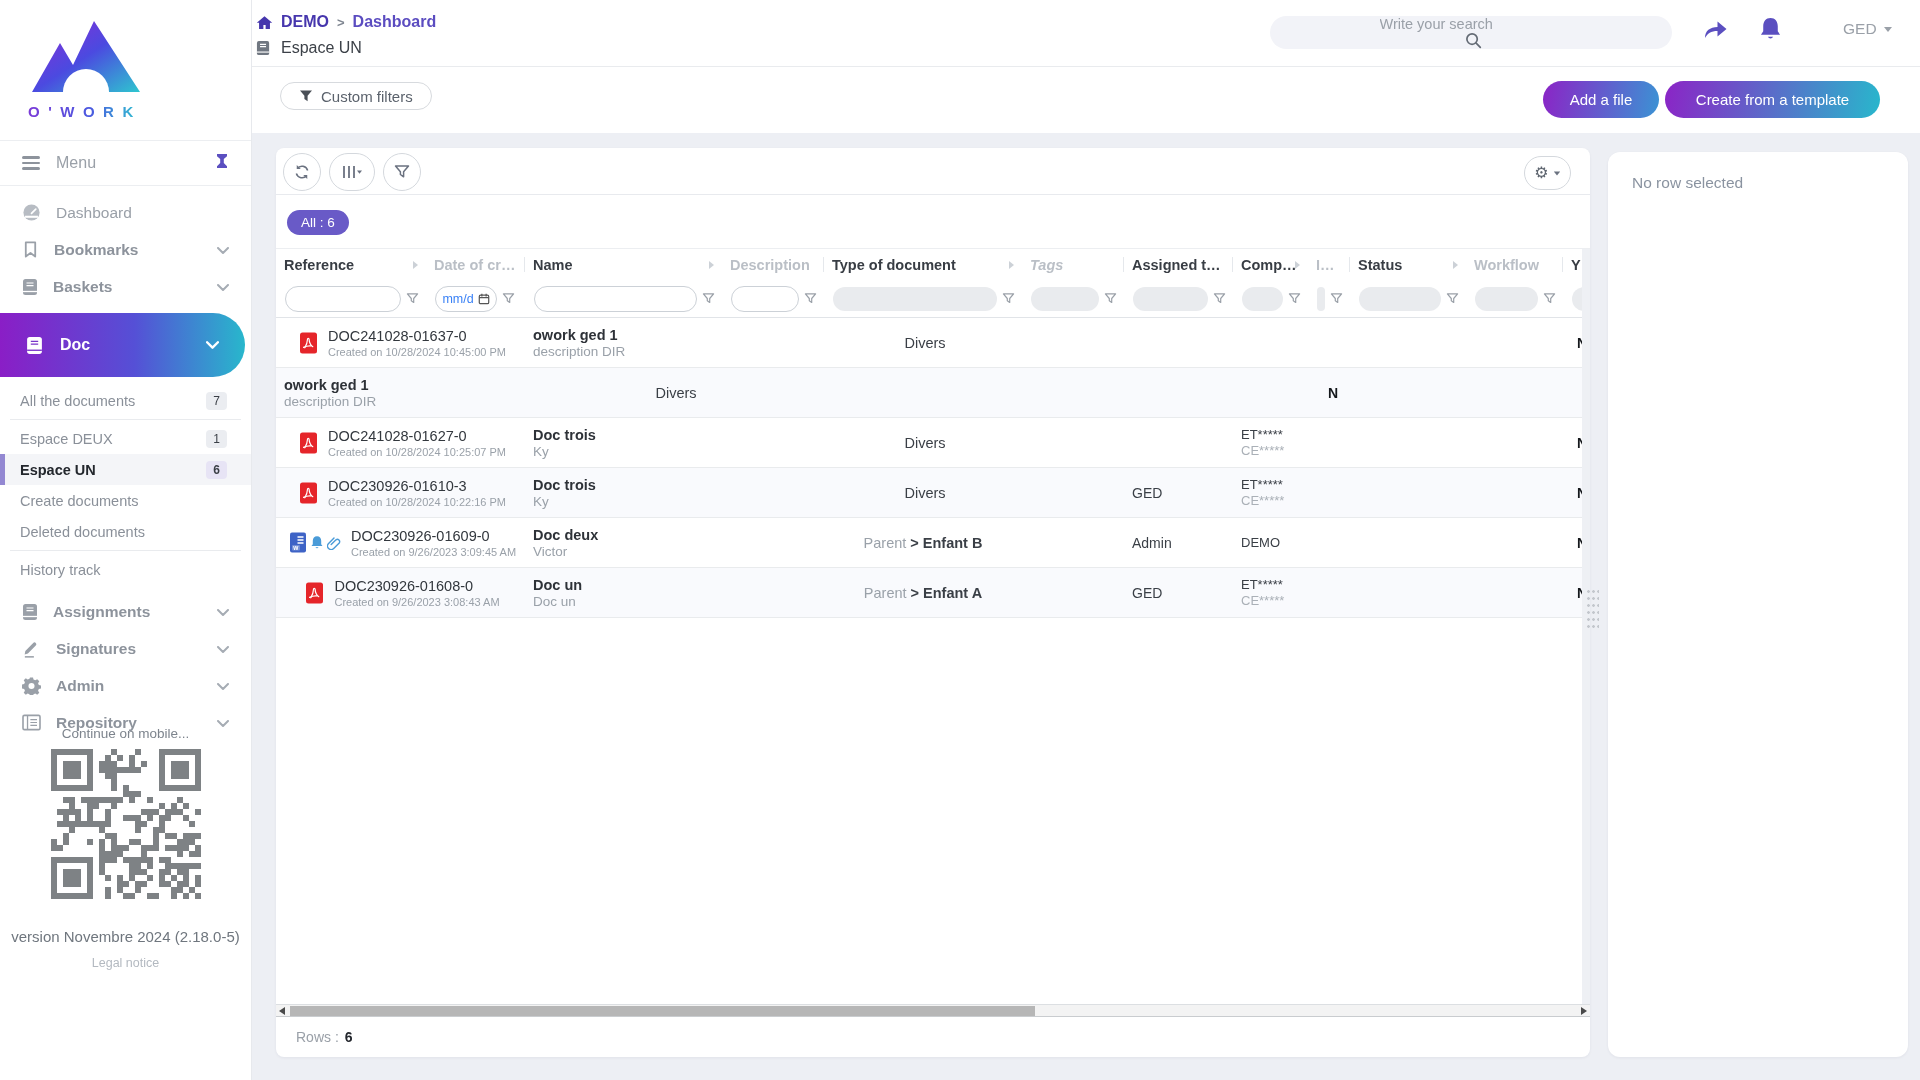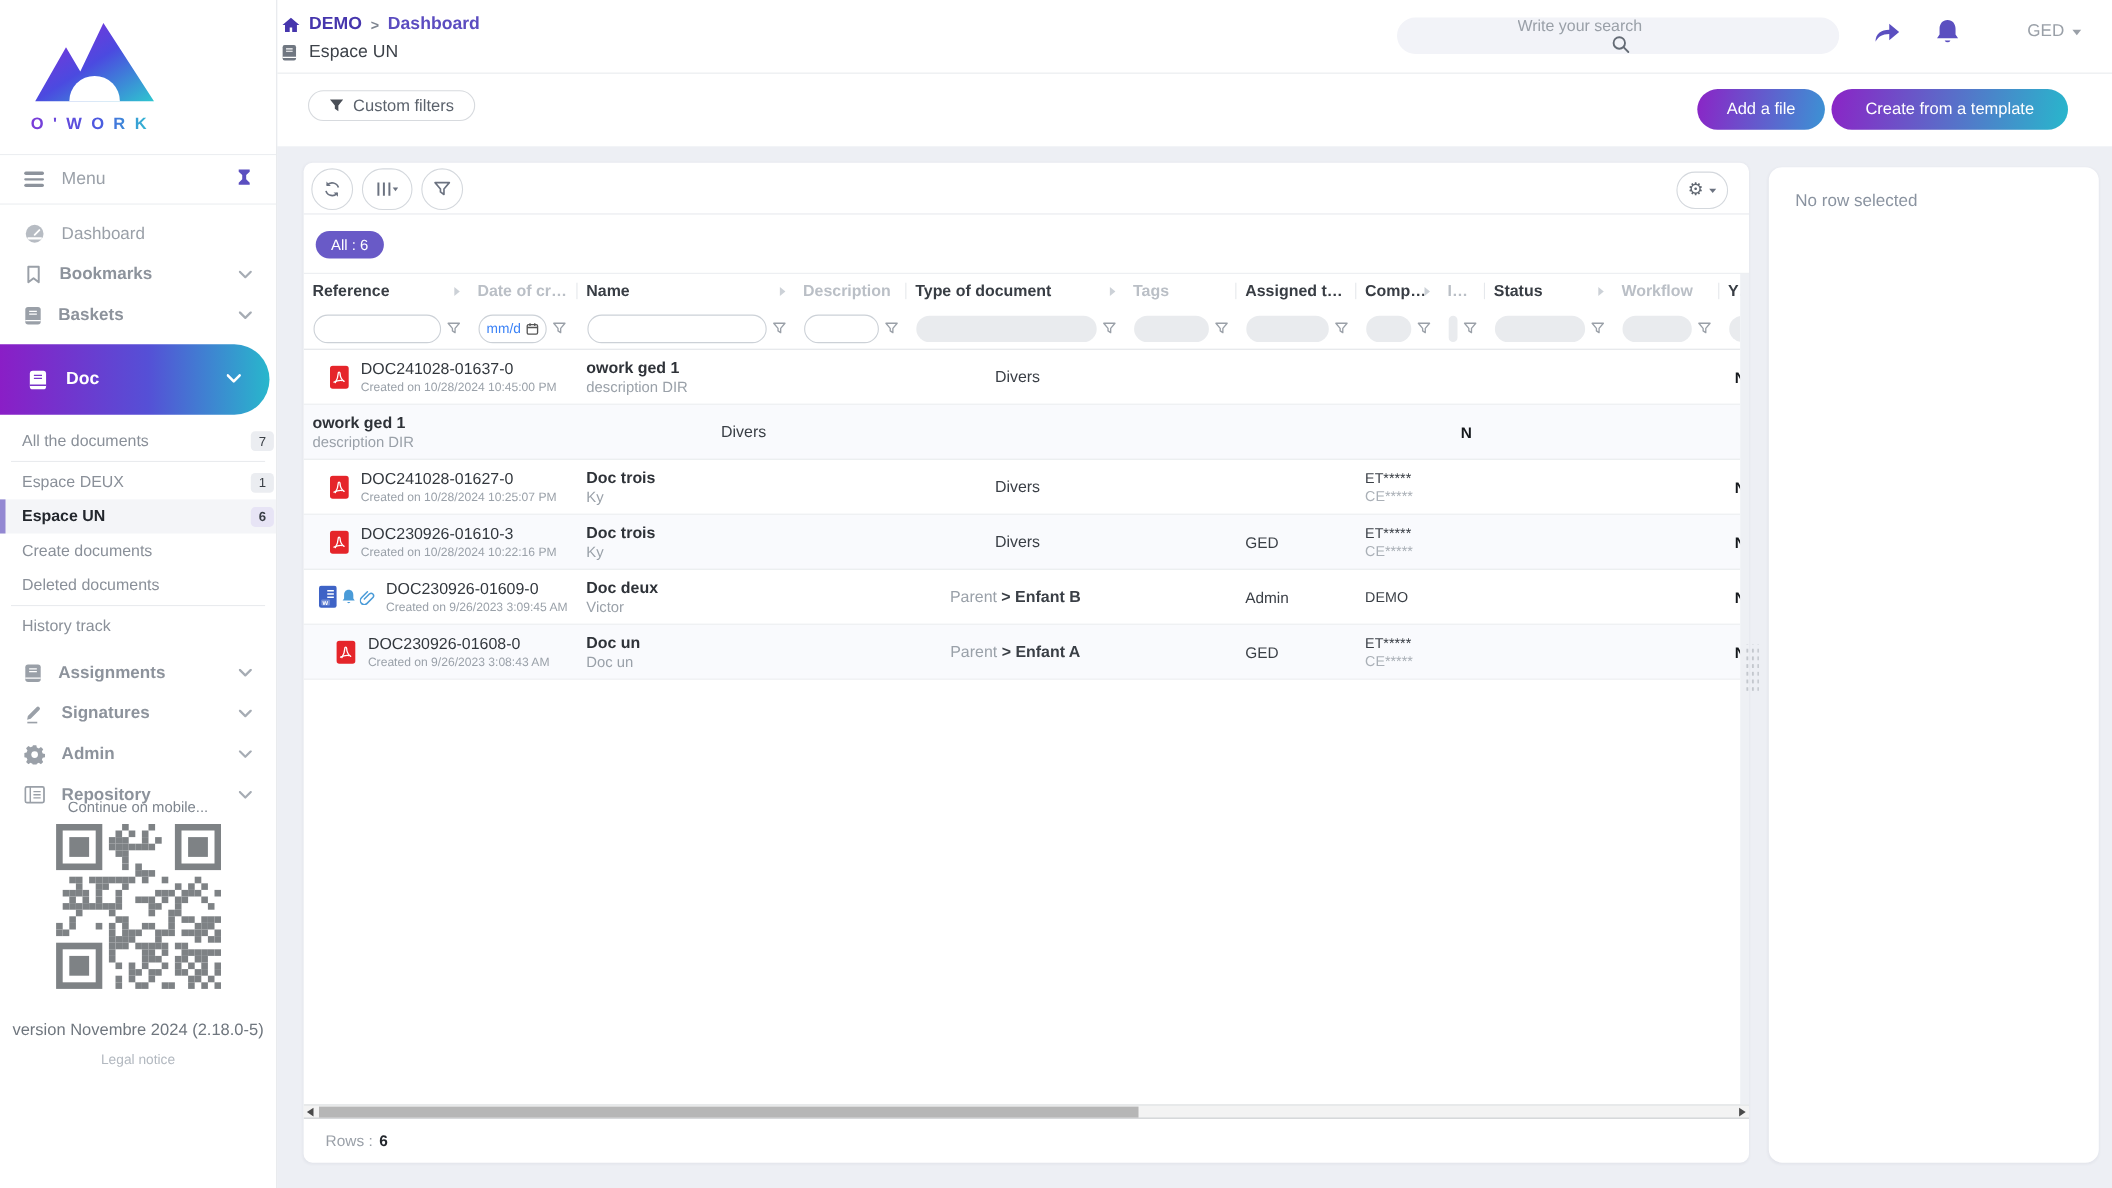--- a/index.html
+++ b/index.html
@@ -18,21 +18,21 @@
   .pin { margin-left:auto; }
   .nav { padding-top:8px; }
   .nav-item { height:37px; display:flex; align-items:center; padding:0 22px; gap:15px; color:#8d939c; font-size:15.5px; font-weight:bold; cursor:pointer; }
   .nav-item.light { font-weight:normal; color:#9aa0a8; }
   .nav-item .chev { margin-left:auto; }
   .doc-active { margin:8px 6px 2px 0; height:64px; border-radius:0 32px 32px 0;
     background:linear-gradient(90deg,#8a1ec6 0%,#5550d6 55%,#28b7cc 100%);
     color:#fff; display:flex; align-items:center; padding:0 26px; gap:17px; font-size:16px; font-weight:bold; cursor:pointer; }
   .doc-active .chev { margin-left:auto; }
   .subnav { font-size:14.5px; color:#8a9099; padding:6px 0 2px; }
-  .sub-item { height:31px; display:flex; align-items:center; padding:0 2px 0 20px; cursor:pointer; position:relative; }
+  .sub-item { height:31px; display:flex; align-items:center; padding:0 24px 0 20px; cursor:pointer; position:relative; }
   .sub-item .badge { margin-left:auto; background:#ebedf1; border-radius:4px; padding:2px 7px; font-size:12px; color:#3a3f46; }
   .sub-item.selected { background:#f4f5f8; color:#23272d; font-weight:bold; }
   .sub-item.selected::before { content:""; position:absolute; left:0; top:0; bottom:0; width:5px; background:#9388d2; }
   .sub-item.selected .badge { background:#e7e4f5; }
   .subdiv { height:1px; background:#e9ebee; margin:3px 10px; }
   .qr-block { position:absolute; left:0; right:0; top:726px; text-align:center; }
   .mobile-hint { color:#7d848d; font-size:13.5px; }
   .qr-block svg.qr { display:block; margin:8px auto 0; width:150px; height:150px; }
   .version { position:absolute; left:0; right:0; top:928px; text-align:center; color:#6f767e; font-size:15px; }
   .legal { position:absolute; left:0; right:0; top:956px; text-align:center; color:#b3b9c0; font-size:12.5px; cursor:pointer; }
@@ -590,21 +590,21 @@
           <span class="hlabel">Name</span>
           <span class="sort-caret"></span>
         </div>
         <div class="g-cell muted hd-div" style="width: 102px;">
           <span class="hlabel">Description</span>
         </div>
         <div class="g-cell" style="width: 198px;">
           <span class="hlabel">Type of document</span>
           <span class="sort-caret"></span>
         </div>
-        <div class="g-cell muted hd-div" style="width: 102px;">
+        <div class="g-cell muted hd-div" style="width: 102px; font-style: italic;">
           <span class="hlabel">Tags</span>
         </div>
         <div class="g-cell hd-div" style="width: 109px;">
           <span class="hlabel">Assigned t…</span>
         </div>
         <div class="g-cell" style="width: 75px;">
           <span class="hlabel">Comp…</span>
           <span class="sort-caret"></span>
         </div>
         <div class="g-cell muted hd-div" style="width: 42px;">

